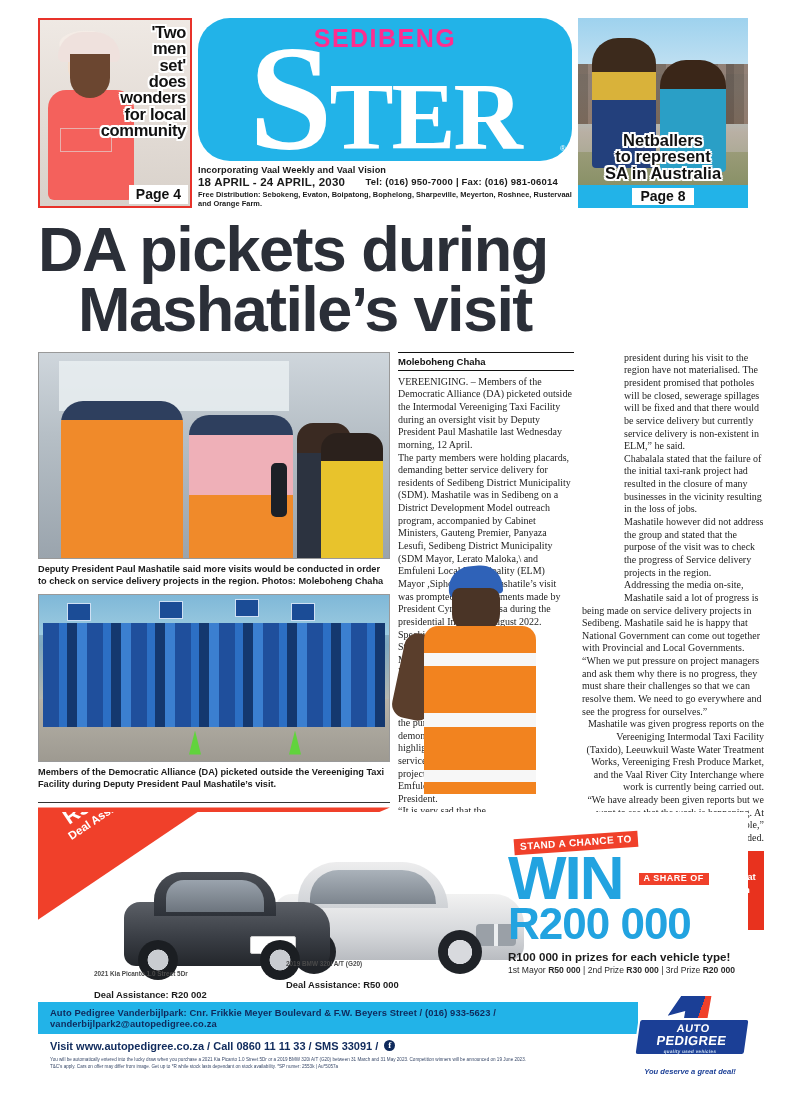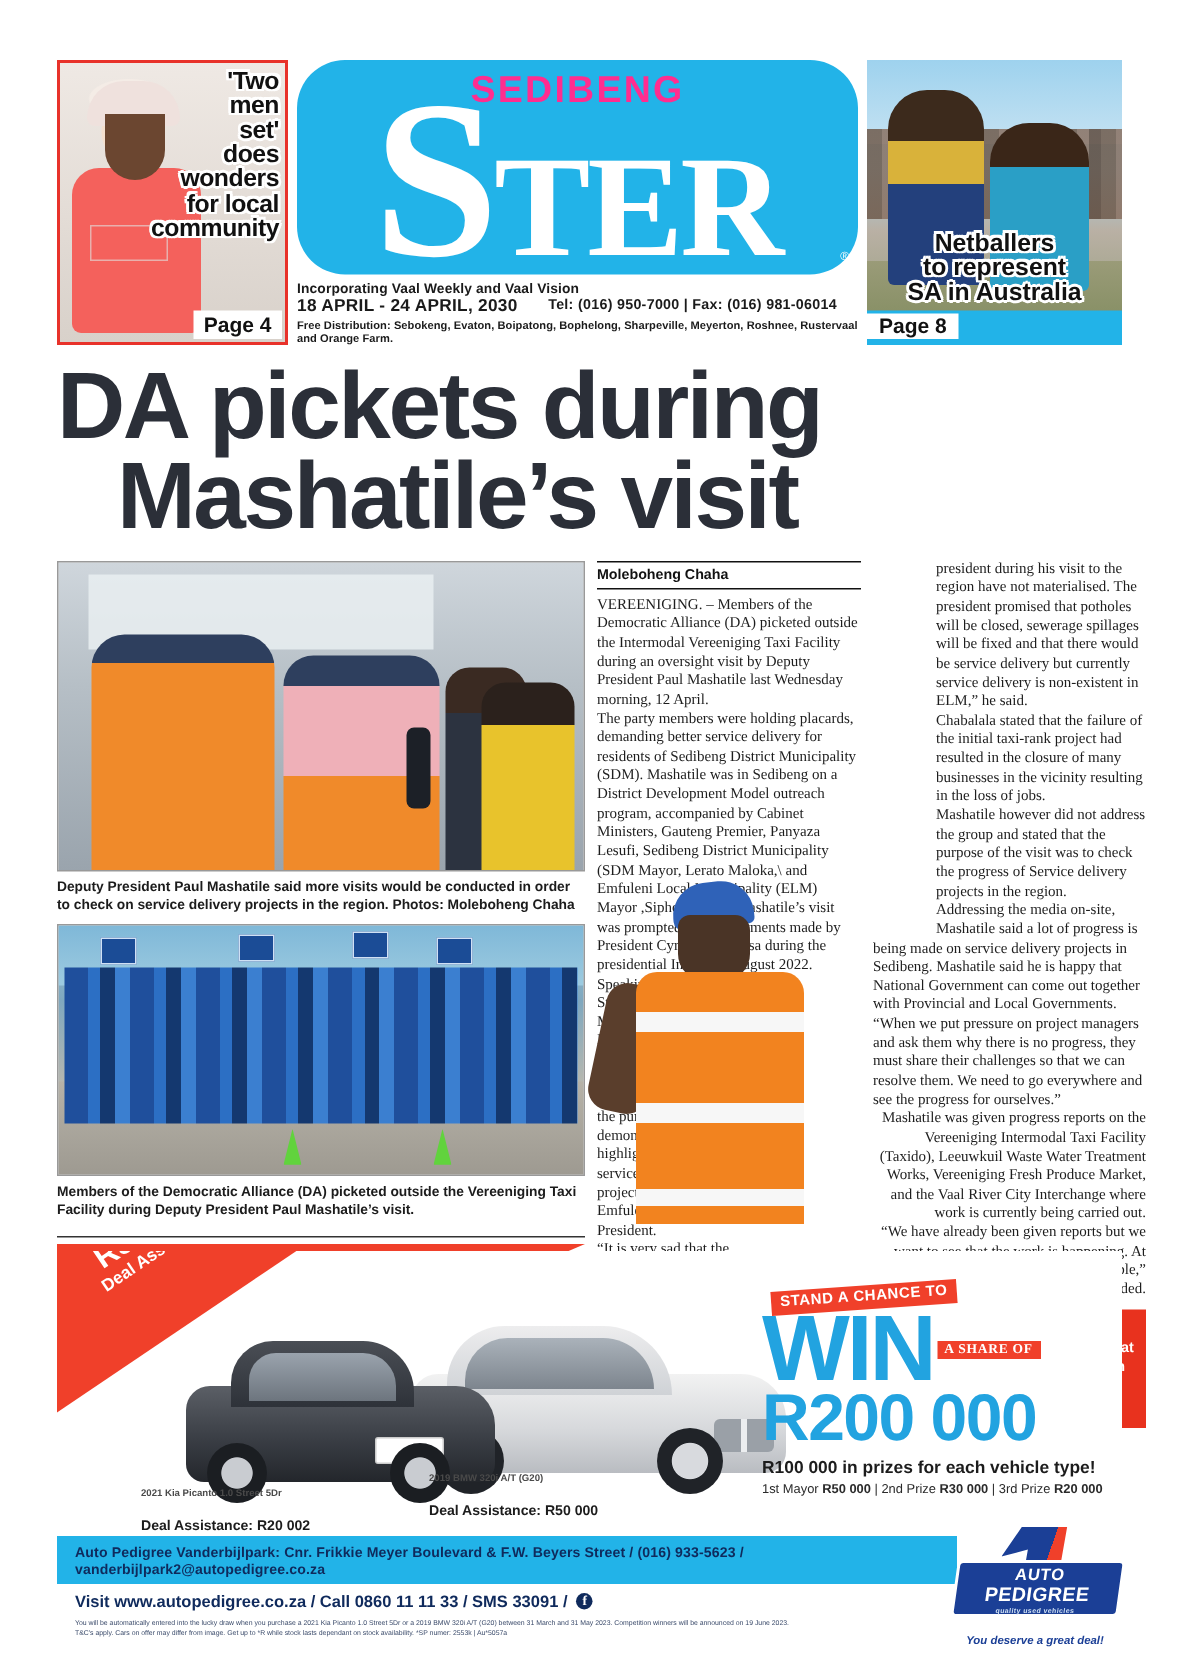--- a/index.html
+++ b/index.html
@@ -24,21 +24,21 @@
     box-sizing: border-box;
     padding: 0 38px;
   }
 
   
   .topstrip {
     position: relative;
     display: flex;
     align-items: stretch;
     gap: 6px;
-    padding-top: 40px;
+    padding-top: 18px;
     height: 190px;
     box-sizing: content-box;
   }
 
   
   .promo-left {
     width: 150px;
     border: 2px solid #e8322a;
     position: relative;
     overflow: hidden;
@@ -216,20 +216,21 @@
       -1.6px -1.6px 0 #fff,  1.6px -1.6px 0 #fff,
       -1.6px  1.6px 0 #fff,  1.6px  1.6px 0 #fff,
        0 -1.8px 0 #fff, 0 1.8px 0 #fff,
       -1.8px 0 0 #fff, 1.8px 0 0 #fff;
   }
   .promo-right .kicker2 span { display:block; }
   .promo-right .pagebar {
     position: absolute;
     left: 0; right: 0; bottom: 0;
     background: #22b3e8;
+    text-align: center;
     padding: 2px 0 3px 0;
   }
   .promo-right .pagebar .tag {
     display: inline-block;
     background: #fff;
     color: #111;
     font-weight: 900;
     font-size: 14px;
     padding: 0px 8px 1px 8px;
   }
@@ -491,22 +492,21 @@
   }
   .shareof {
     display: inline-block;
     background: #f0402a;
     color: #fff;
     font-weight: 900;
     font-size: 9px;
     letter-spacing: .5px;
     padding: 2px 5px 3px 5px;
     vertical-align: 18px;
-    margin-left: 2px;
-    font-family: Liberation Serif, serif;
+    margin-left: 16px;
   }
   .amount {
     color: #22a3e0;
     font-weight: 900;
     font-size: 44px;
     line-height: 0.9;
     letter-spacing: -1px;
     margin-top: 2px;
   }
   .prizeline {

